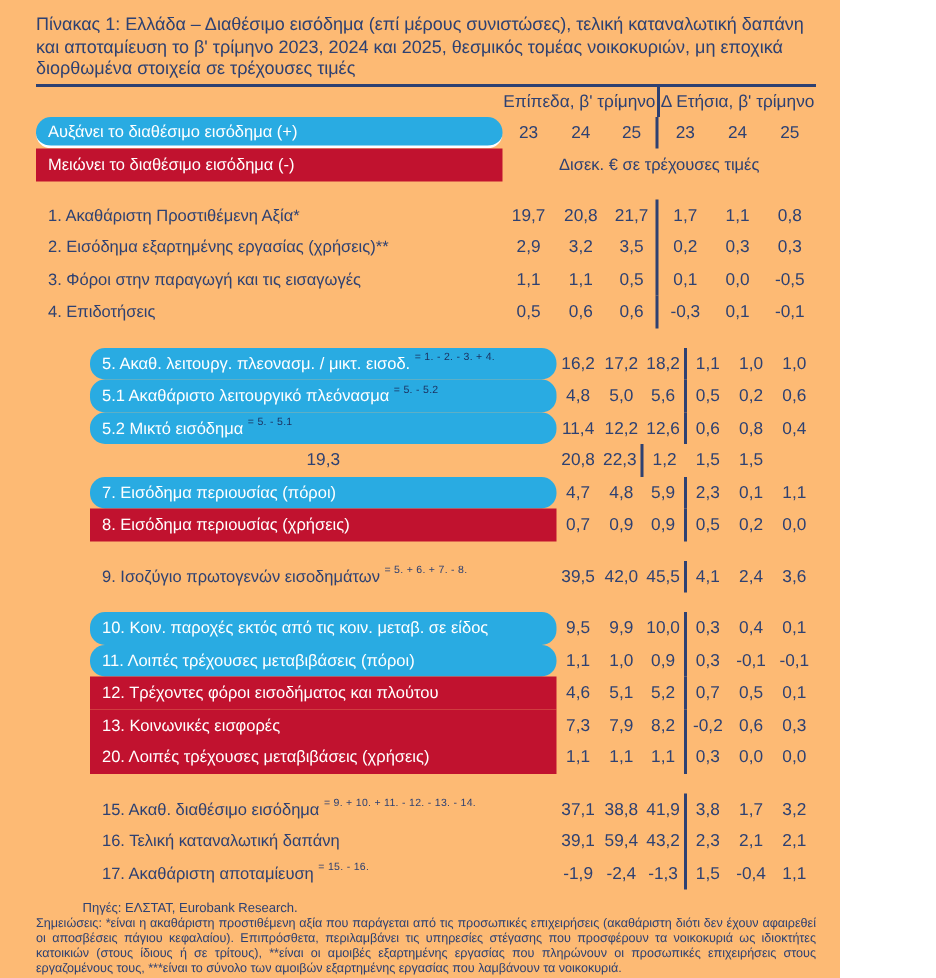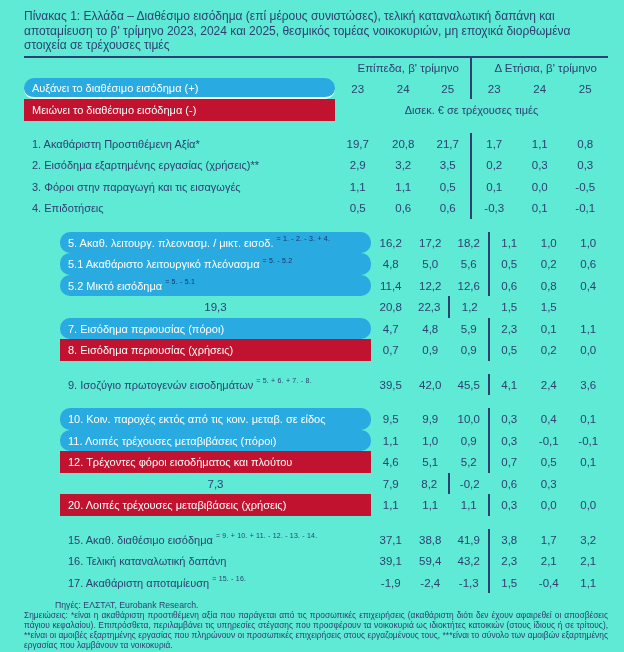--- a/index.html
+++ b/index.html
@@ -3,26 +3,26 @@
 <meta charset="utf-8">
 <style>
   :root{
     --navy:#2e4172;
     --blue:#29abe2;
     --red:#c1122f;
   }
   *{margin:0;padding:0;box-sizing:border-box;}
   html,body{background:#fff;}
   body{font-family:"Liberation Sans","DejaVu Sans",sans-serif;}
-  .page{width:624px;height:652px;background:#5eead4;overflow:hidden;position:relative;color:var(--navy);}
+  .page{width:560px;height:652px;background:#fdba74;overflow:hidden;position:relative;color:var(--navy);}
   .title{font-size:12px;line-height:1.22;padding:9px 14px 3px 24px;color:var(--navy);}
   .rule{border:none;border-top:2px solid var(--navy);margin:0 16px 0 24px;}
   .table{margin:0 16px 0 24px;}
   .row{display:grid;grid-template-columns:311px repeat(6,1fr);height:21.5px;align-items:stretch;}
-  .hdr-row{height:20px;gap:12px;}
+  .hdr-row{height:20px;}
   .hgrp{grid-column:2 / span 3;display:flex;align-items:center;justify-content:center;font-size:11.5px;}
   .hgrp2{grid-column:5 / span 3;}
   .div{border-right:2px solid var(--navy);}
   .lbl{font-size:11px;padding-left:8px;display:flex;align-items:center;color:var(--navy);white-space:nowrap;}
   .band-blue{background:var(--blue);color:#ffffff;border-radius:10px;}
   .band-red{background:var(--red);color:#ffffff;}
   .gapped{border-bottom:2px solid #ffffff;}
   .val{text-align:center;font-size:11.5px;color:var(--navy);display:flex;align-items:center;justify-content:center;}
   .units{grid-column:2 / span 6;display:flex;align-items:center;justify-content:center;font-size:11px;color:var(--navy);}
   .sup{font-size:7px;margin-left:3px;transform:translateY(-4px);color:var(--navy);letter-spacing:0.2px;}
@@ -193,20 +193,21 @@
           <div class="row">
             <div class="lbl band-red">12. Τρέχοντες φόροι εισοδήματος και πλούτου</div>
             <div class="val">4,6</div>
             <div class="val">5,1</div>
             <div class="val div">5,2</div>
             <div class="val">0,7</div>
             <div class="val">0,5</div>
             <div class="val">0,1</div>
           </div>
           <div class="row">
+            <div class="lbl band-red">13. Κοινωνικές εισφορές</div>
             <div class="val">7,3</div>
             <div class="val">7,9</div>
             <div class="val div">8,2</div>
             <div class="val">-0,2</div>
             <div class="val">0,6</div>
             <div class="val">0,3</div>
           </div>
           <div class="row">
             <div class="lbl band-red">20. Λοιπές τρέχουσες μεταβιβάσεις (χρήσεις)</div>
             <div class="val">1,1</div>

